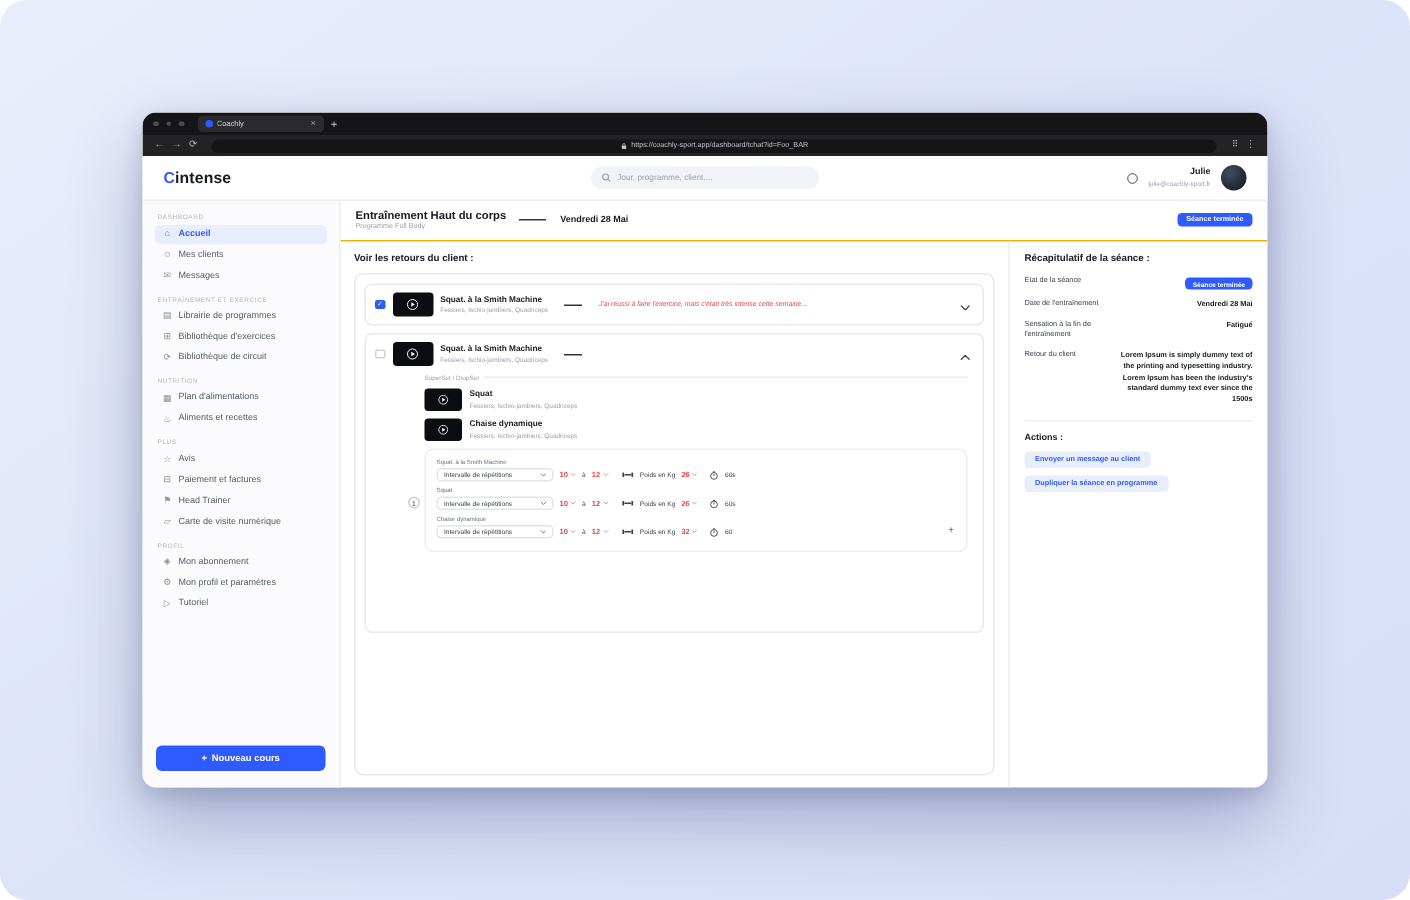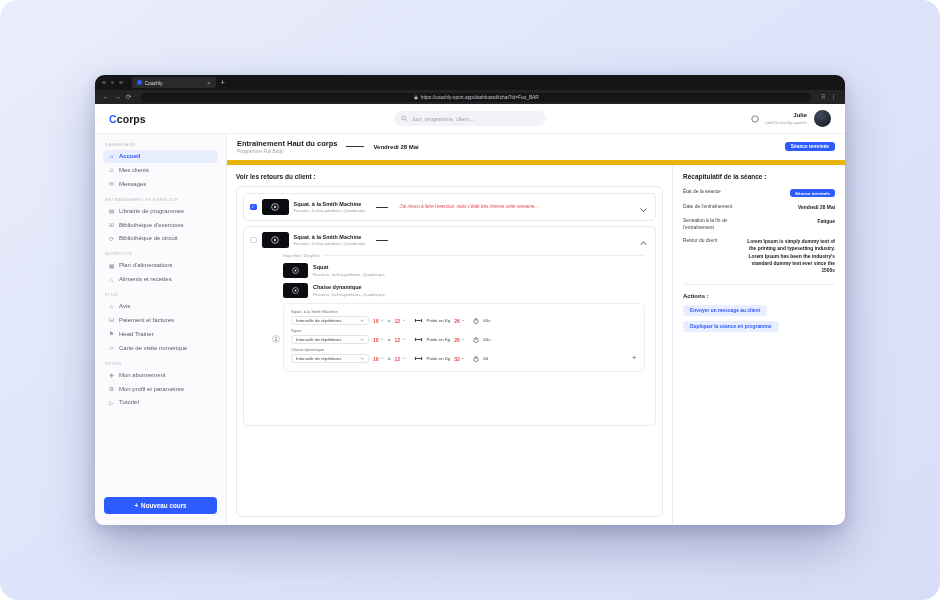--- a/index.html
+++ b/index.html
@@ -46,21 +46,21 @@
   .sidebar { width: 132px; flex: 0 0 132px; background: #fbfbfd; border-right: 1px solid #ededf2; padding: 6px 8px 40px; position: relative; overflow: hidden; }
   .sec-label { font-size: 4.3px; color: #b4b8c2; margin: 6px 2px 3px; letter-spacing: .4px; }
   .sec-label:first-child { margin-top: 2px; }
   .s-item { display: flex; align-items: center; gap: 4px; padding: 3px 5px; border-radius: 4px; color: #565c6b; font-size: 6px; margin-bottom: 1px; line-height: 1.15; }
   .s-item .icn { width: 7px; font-size: 6px; color: #8b91a0; text-align: center; line-height: 1; flex: 0 0 auto; }
   .s-item.active { background: #E9EEFF; color: #2E5BFF; font-weight: 700; }
   .s-item.active .icn { color: #2E5BFF; }
   .new-course { position: absolute; left: 9px; right: 9px; bottom: 11px; height: 17px; background: #2E5BFF; color: #fff; border-radius: 4px; display: flex; align-items: center; justify-content: center; gap: 3px; font-size: 6.3px; font-weight: 600; cursor: pointer; }
   
   .main { flex: 1; display: flex; flex-direction: column; min-width: 0; }
-  .session-header { display: flex; align-items: center; padding: 5px 10px 6px; border-bottom: 5px solid #eab308; flex: 0 0 auto; }
+  .session-header { display: flex; align-items: center; padding: 5px 10px 6px; border-bottom: 1px solid #eab308; flex: 0 0 auto; }
   .sh-title { font-size: 7.5px; font-weight: 700; color: #171A21; line-height: 1.2; }
   .sh-sub { font-size: 4.8px; color: #9AA0AC; margin-top: 1px; }
   .dash { width: 18px; height: 1px; background: #30343f; margin: 0 9px; }
   .dash-sm { width: 12px; height: 1px; background: #30343f; margin: 0 6px; flex: 0 0 auto; }
   .sh-date { font-size: 6px; font-weight: 700; color: #171A21; }
   .badge { background: #2E5BFF; color: #fff; font-size: 4.8px; padding: 2px 6px; border-radius: 3px; font-weight: 600; white-space: nowrap; }
   .session-header .badge { margin-left: auto; }
   .content { flex: 1; display: flex; min-height: 0; }
   .feedback-col { flex: 1; border-right: 1px solid #ededf2; padding: 8px 9px; display: flex; flex-direction: column; min-width: 0; }
   .fb-heading { font-size: 6.5px; font-weight: 700; color: #171A21; margin-bottom: 6px; }
@@ -131,21 +131,21 @@
             <rect x="0.8" y="2.8" width="4.4" height="3.4" rx="0.6" fill="#c3c3c9"></rect>
             <path d="M1.8 2.8 V2 a1.2 1.2 0 0 1 2.4 0 V2.8" fill="none" stroke="#c3c3c9" stroke-width="0.8"></path>
           </svg>
         <span>https://coachly-sport.app/dashboard/tchat?id=Foo_BAR</span>
       </div>
       <span class="grid-ic">⠿</span>
       <span class="nav-ic">⋮</span>
     </div>
 
     <div class="appheader">
-      <div class="logo"><span class="c">C</span><span>corps</span></div>
+      <div class="logo"><span class="c">C</span><span>intense</span></div>
       <div class="search">
         <svg viewBox="0 0 10 10" width="7" height="7">
             <circle cx="4.2" cy="4.2" r="3" fill="none" stroke="#9AA0AC" stroke-width="1.1"></circle>
             <line x1="6.5" y1="6.5" x2="9" y2="9" stroke="#9AA0AC" stroke-width="1.1" stroke-linecap="round"></line>
           </svg>
         <input type="text" placeholder="Jour, programme, client...." style="">
       </div>
       <div class="header-right">
         <svg viewBox="0 0 10 10" width="8" height="8">
             <circle cx="5" cy="5" r="4" fill="none" stroke="#3a3f4c" stroke-width="0.8"></circle>

